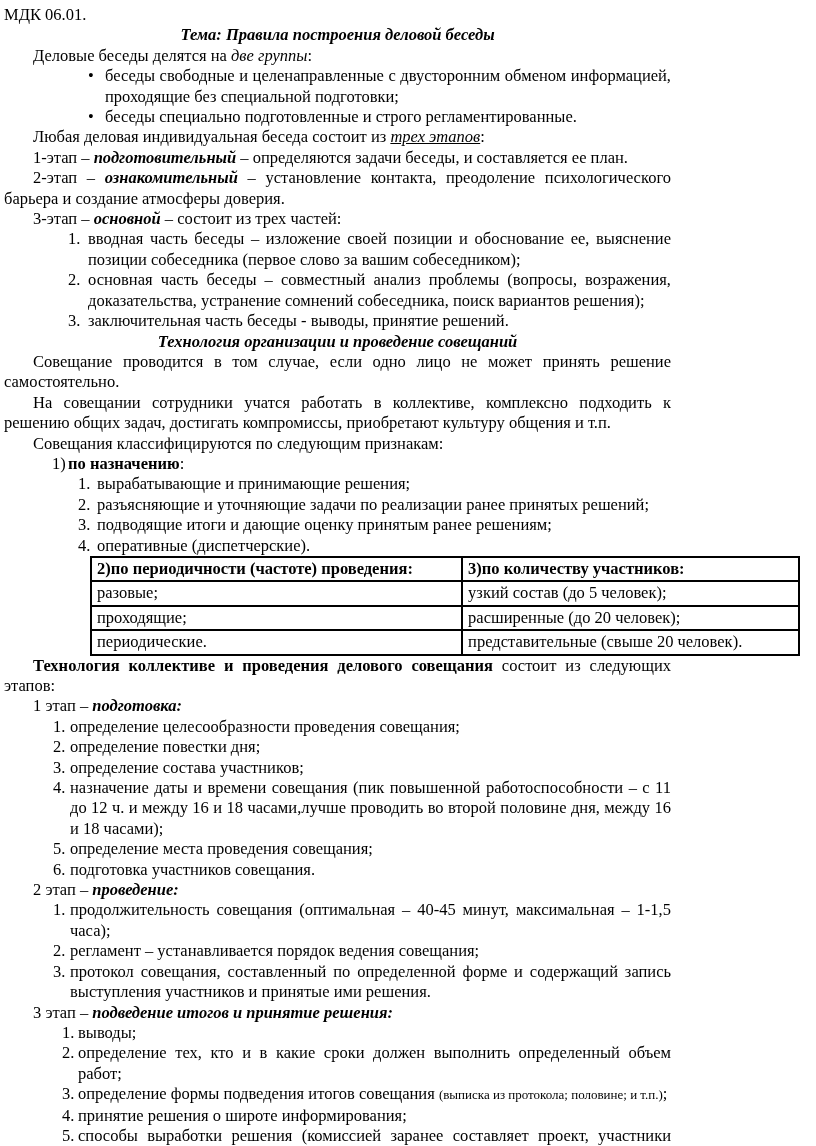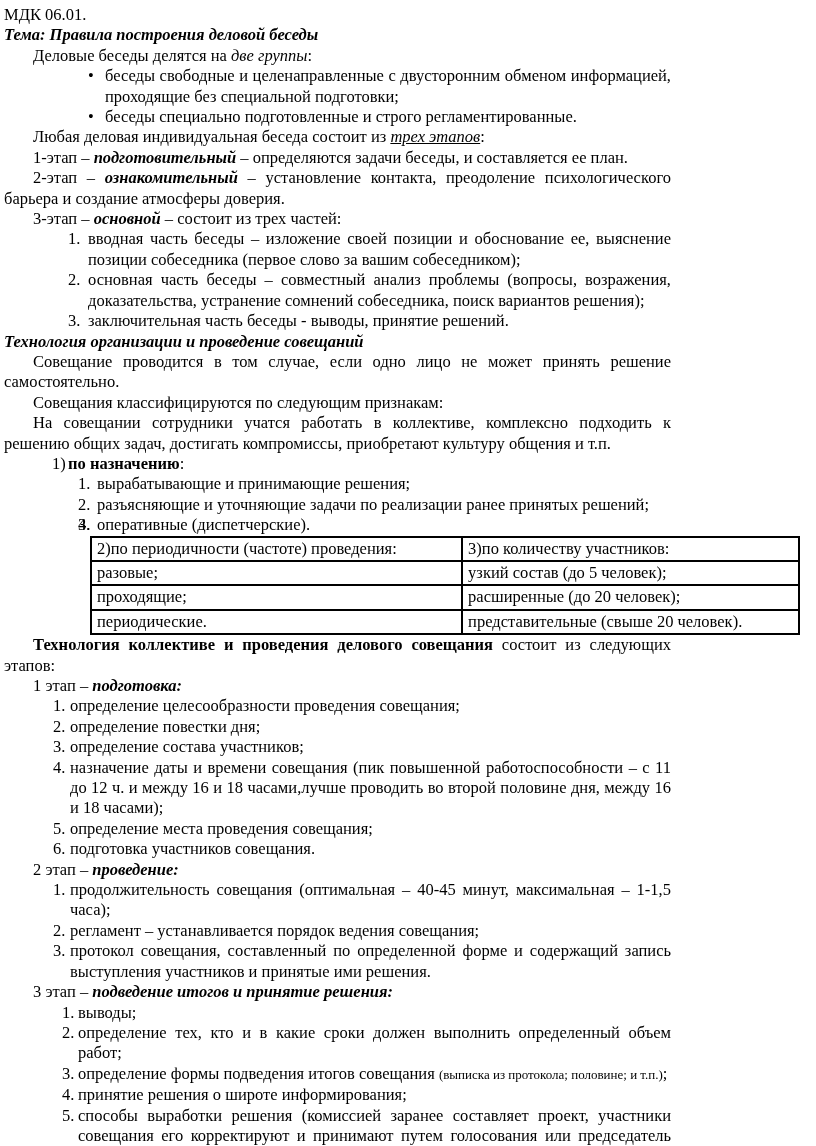--- a/index.html
+++ b/index.html
@@ -6,21 +6,21 @@
   body {
     width:816px; height:1146px; overflow:hidden;
     background:#ffffff; color:#000000;
     font-family:"Liberation Serif","DejaVu Serif",serif;
     font-size:16.5px; line-height:20.4px;
   }
   .page { padding:5px 5px 0 4px; box-sizing:border-box; width:676px; height:1146px; }
   p, .li { margin:0; }
   .para { text-indent:29px; text-align:justify; }
   .plain { text-indent:0; text-align:left; }
-  .center-head { text-align:left; font-weight:bold; font-style:italic;font-family:Liberation Serif, serif; }
+  .center-head { text-align:center; font-weight:bold; font-style:italic;font-family:Liberation Serif, serif; }
   .bi { font-weight:bold; font-style:italic; }
   .b  { font-weight:bold; }
   .it { font-style:italic; }
   .itu { font-style:italic; text-decoration:underline; }
   .li { position:relative; text-align:justify; }
   .li .mk { position:absolute; top:0; text-align:left; }
   
   .li.bul    { padding-left:101px; }  .li.bul .mk    { left:84px; }
   
   .li.parts  { padding-left:84px; }   .li.parts .mk  { left:64px; }
@@ -36,21 +36,21 @@
   .li.sq     { padding-left:66px; text-align:left; } .li.sq .mk { left:46px; font-size:11px; }
   .small { font-size:13px; }
   table.cls {
     border-collapse:collapse; margin-left:86px; width:710px;
     table-layout:fixed;
   }
   table.cls td, table.cls th {
     border:2px solid #000; padding:1px 5px; text-align:left;
     font-size:16.5px; line-height:20.4px; vertical-align:top;
   }
-  table.cls th { font-weight:normal; }
+  table.cls th { font-weight:bold; }
   table.cls .c1 { width:52.5%; }
   table.cls .c2 { width:47.5%; }
   .footer { text-align:left; font-size:17.5px; margin-left:-2px; white-space:nowrap; }
 </style>
 </head>
 <body>
 
 <div class="page">
 
   <p class="plain">МДК 06.01.</p>
@@ -68,28 +68,28 @@
   <p class="para"><span>2-этап – </span><span class="bi">ознакомительный</span><span> – установление контакта, преодоление психологического барьера и создание атмосферы доверия.</span></p>
   <p class="para"><span>3-этап – </span><span class="bi">основной</span><span> – состоит из трех частей:</span></p>
 
   <div class="li parts"><span class="mk">1.</span><span>вводная часть беседы – изложение своей позиции и обоснование ее, выяснение позиции собеседника (первое слово за вашим собеседником);</span></div>
   <div class="li parts"><span class="mk">2.</span><span>основная часть беседы – совместный анализ проблемы (вопросы, возражения, доказательства, устранение сомнений собеседника, поиск вариантов решения);</span></div>
   <div class="li parts"><span class="mk">3.</span><span>заключительная часть беседы - выводы, принятие решений.</span></div>
 
   <p class="center-head">Технология организации и проведение совещаний</p>
 
   <p class="para">Совещание проводится в том случае, если  одно лицо не может принять решение самостоятельно.</p>
+  <p class="para">На совещании сотрудники учатся работать в коллективе, комплексно подходить к решению общих задач, достигать компромиссы, приобретают культуру общения и т.п.</p>
   <p class="para">Совещания классифицируются по следующим признакам:</p>
-  <p class="para">На совещании сотрудники учатся работать в коллективе, комплексно подходить к решению общих задач, достигать компромиссы, приобретают культуру общения и т.п.</p>
 
   <div class="li purph"><span class="mk">1)</span><span class="b">по назначению</span><span>:</span></div>
 
   <div class="li purp"><span class="mk">1.</span><span>вырабатывающие и принимающие решения;</span></div>
   <div class="li purp"><span class="mk">2.</span><span>разъясняющие и уточняющие задачи по реализации ранее принятых решений;</span></div>
-  <div class="li purp"><span class="mk">3.</span></div>
+  <div class="li purp"><span class="mk">3.</span><span>подводящие итоги и дающие оценку принятым ранее решениям;</span></div>
   <div class="li purp"><span class="mk">4.</span><span>оперативные (диспетчерские).</span></div>
 
   <table class="cls">
     <tbody>
         <tr>
       <th class="c1">2)по периодичности (частоте) проведения:</th>
       <th class="c2">3)по количеству участников:</th>
     </tr>
     <tr>
       <td>разовые;</td>

